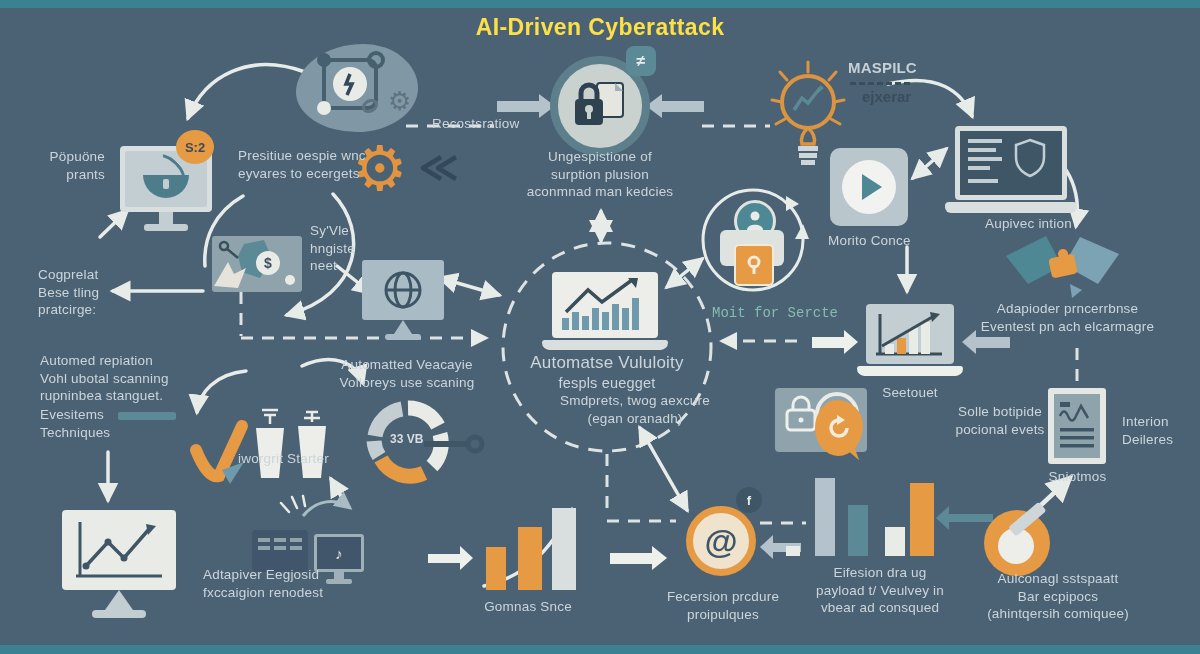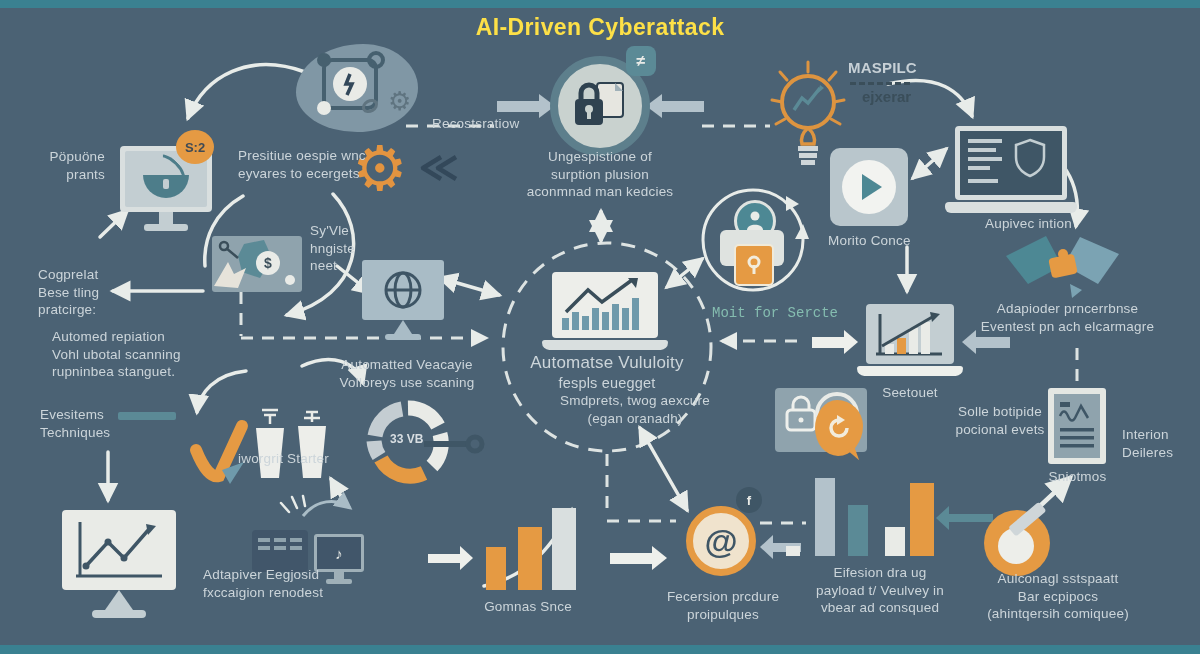--- a/index.html
+++ b/index.html
@@ -269,21 +269,21 @@
     <div>Sy'Vle</div>
       <div>hngiste</div>
       <div>neet</div>
   </div>
 
   <div class="abs txt lbl" style="left:38px;top:266px;">
     <div>Cogprelat</div>
       <div>Bese tling</div>
       <div>pratcirge:</div>
   </div>
-  <div class="abs txt lbl" style="left:40px;top:328px;margin-left:12px;">
+  <div class="abs txt lbl" style="left:40px;top:352px;">
     <div>Automed repiation</div>
       <div>Vohl ubotal scanning</div>
       <div>rupninbea stanguet.</div>
   </div>
   <div class="abs txt lbl" style="left:40px;top:406px;">
     <div>Evesitems</div>
       <div>Techniques</div>
   </div>
   <div class="abs icon" style="left:118px;top:412px;width:58px;height:8px;background:#5b8a96;border-radius:2px;"></div>
 
@@ -432,21 +432,21 @@
         <path d="M6,22 q4,-9 8,0 t8,0 l5,-10 l7,12" fill="none" stroke="#3f5666" stroke-width="2.5"></path>
         <rect x="6" y="34" width="34" height="3.5" fill="#3f5666"></rect>
         <rect x="6" y="42" width="34" height="3.5" fill="#3f5666"></rect>
         <rect x="6" y="50" width="34" height="3.5" fill="#3f5666"></rect>
       </svg>
     </div>
   </div>
   <div class="abs txt lbl c" style="left:1040px;top:468px;width:75px;">
     <div>Sniotmos</div>
   </div>
-  <div class="abs txt lbl" style="left:1122px;top:426px;">
+  <div class="abs txt lbl" style="left:1122px;top:413px;">
     <div>Interion</div>
       <div>Deileres</div>
   </div>
 
   <div class="abs icon" style="left:62px;top:510px;">
     <div style="width:114px;height:80px;background:#e9ebe7;border-radius:4px;padding:8px;box-sizing:border-box;">
       <svg width="98" height="64" viewBox="0 0 98 64">
         <line x1="10" y1="4" x2="10" y2="58" stroke="#3f5666" stroke-width="3"></line>
         <line x1="6" y1="58" x2="92" y2="58" stroke="#3f5666" stroke-width="3"></line>
         <polyline points="16,48 38,24 54,40 80,10" fill="none" stroke="#3f5666" stroke-width="3.5"></polyline>

